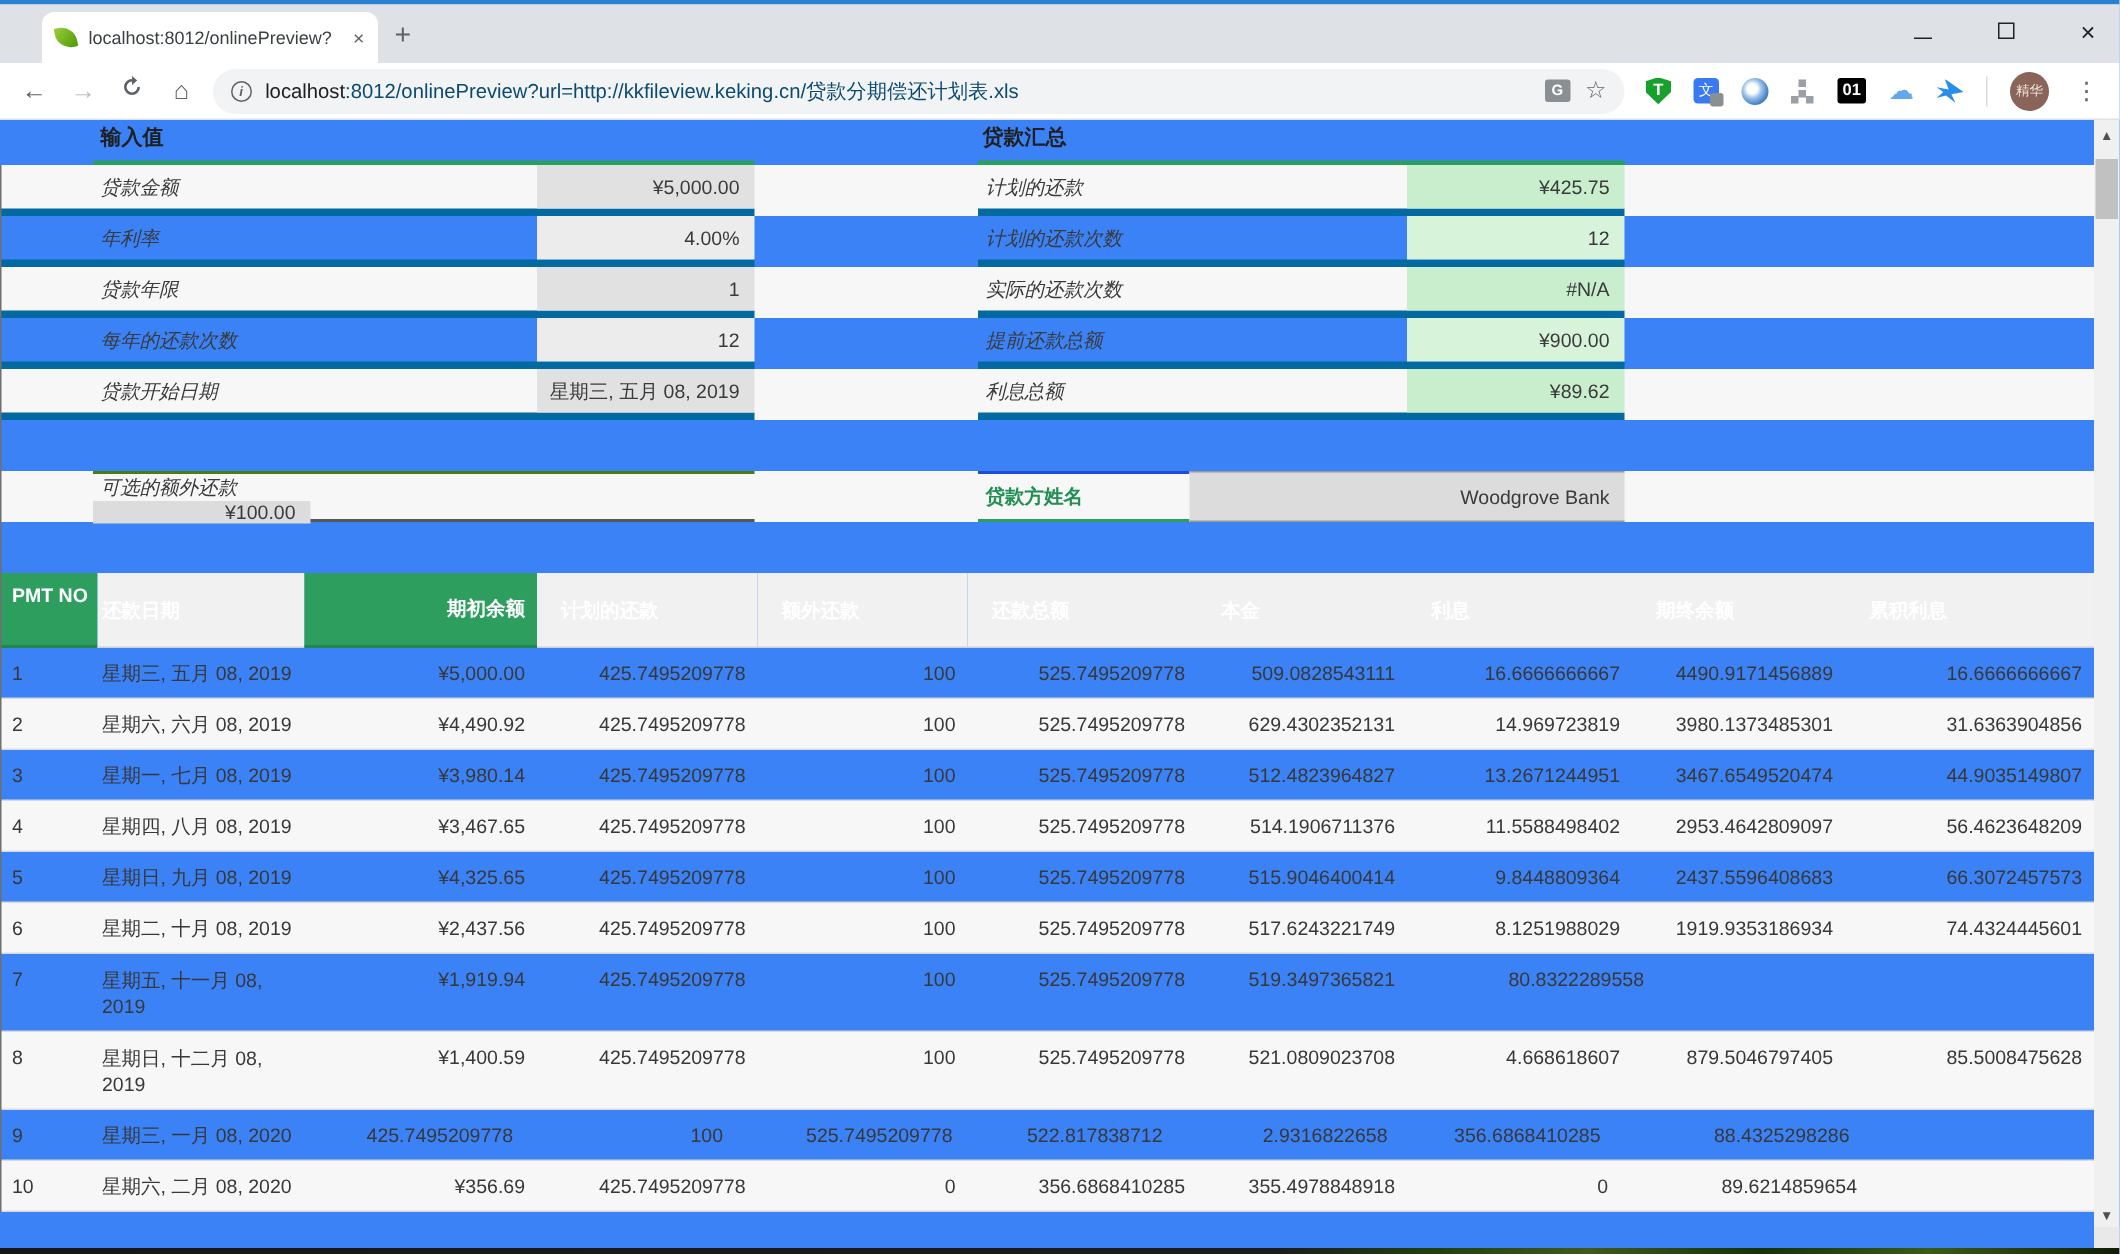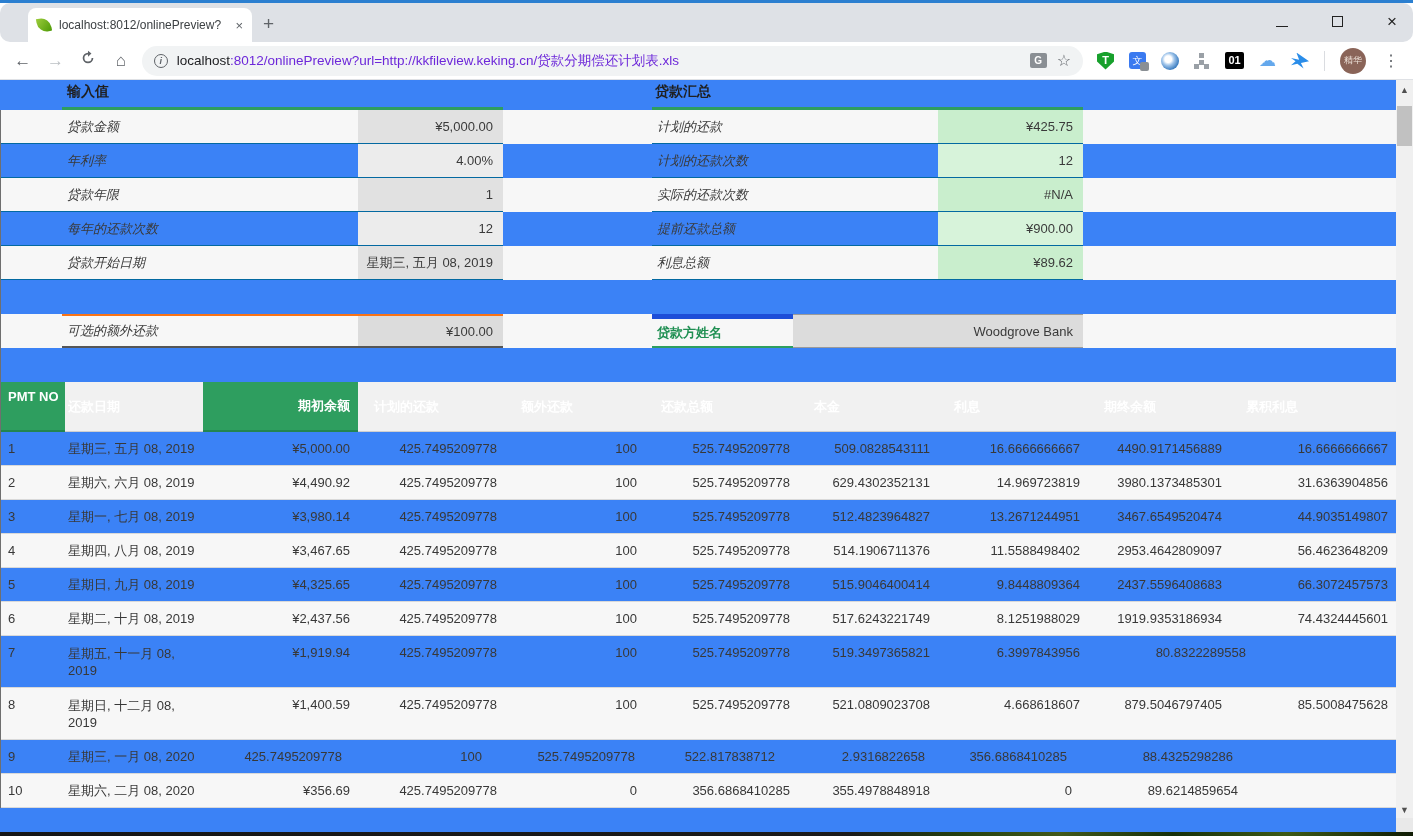--- a/index.html
+++ b/index.html
@@ -1,40 +1,40 @@
 <!DOCTYPE html>
 <html><head>
 <meta charset="utf-8">
 <style>
   * { margin:0; padding:0; box-sizing:border-box; }
   html,body { width:1413px; height:836px; overflow:hidden; font-family:"Liberation Sans", sans-serif; }
   .window { position:relative; width:1413px; height:836px; background:#fff; }
 
   
   .blue-edge { position:absolute; top:0; left:0; width:100%; height:3px; background:#2b7fd0; }
-  .titlebar { position:absolute; top:3px; left:0; width:100%; height:39px; background:#dee1e6;border-radius:10px; }
+  .titlebar { position:absolute; top:3px; left:0; width:100%; height:39px; background:#dee1e6; }
   .tab { position:absolute; left:28px; top:5px; width:224px; height:34px; background:#fff; border-radius:8px 8px 0 0; display:flex; align-items:center; padding:0 9px; }
   .favicon { width:14px; height:14px; flex:none; background:linear-gradient(135deg,#9ccc3c,#4e9a06); border-radius:0 75% 6% 75%; transform:rotate(-10deg); }
   .tab-title { margin-left:8px; flex:1; font-size:12px; color:#3c4043; white-space:nowrap; overflow:hidden; }
   .tab-close { font-size:13px; color:#5f6368; margin-left:4px; cursor:default; }
   .newtab { position:absolute; left:263px; top:10px; font-size:19px; color:#5f6368; line-height:22px; }
   .wincontrols { position:absolute; right:16px; top:3px; height:32px; display:flex; align-items:center; gap:44px; }
   .wc-min { width:12px; height:1px; background:#222; display:inline-block; }
   .wc-max { width:11px; height:11px; border:1px solid #222; display:inline-block; }
   .wc-close { font-size:17px; color:#222; line-height:14px; }
 
   
   .toolbar { position:absolute; top:42px; left:0; width:100%; height:38px; background:#fff; border-bottom:1px solid #dfe1e5; display:flex; align-items:center; }
   .nav-ic { font-size:17px; color:#5f6368; margin-left:13px; width:20px; text-align:center; }
   .nav-ic.disabled { color:#bcc0c4; }
   .omnibox { margin-left:11px; width:956px; height:30px; background:#f1f3f4; border-radius:15px; display:flex; align-items:center; padding:0 12px; }
   .info-ic { width:14px; height:14px; border:1.5px solid #5f6368; border-radius:50%; color:#5f6368; font-size:9px; display:flex; align-items:center; justify-content:center; flex:none; font-style:italic; font-weight:bold; }
   .url { margin-left:9px; flex:1; font-size:13.5px; white-space:nowrap; overflow:hidden; }
   .url .host { color:#202124; }
-  .url .rest { color:#6d28d9; }
+  .url .rest { color:#0c4a6e; }
   .ob-ic { margin-left:10px; flex:none; }
   .gtrans { width:17px; height:15px; background:#8a8f94; border-radius:2px; color:#fff; font-size:10px; font-weight:bold; text-align:center; line-height:15px; }
   .star { font-size:16px; color:#5f6368; line-height:16px; }
   .ext { display:flex; align-items:center; margin-left:14px; gap:15px; }
   .shield { width:17px; height:18px; background:#17a02c; clip-path:polygon(50% 0,100% 15%,100% 55%,50% 100%,0 55%,0 15%); color:#fff; font-size:11px; font-weight:bold; text-align:center; line-height:17px; }
   .btrans { width:17px; height:17px; background:#3a7af0; border-radius:3px; color:#fff; font-size:10px; text-align:center; line-height:17px; position:relative; }
   .btrans::after { content:""; position:absolute; right:-3px; bottom:-2px; width:9px; height:9px; background:#8a8f94; border-radius:2px; }
   .swirl { width:18px; height:18px; border-radius:50%; background:radial-gradient(circle at 40% 40%, #fff 22%, #9fc4ea 40%, #3f7fc1 70%, #7da9d8 100%); }
   .sitemap { width:16px; height:16px; position:relative; }
   .sitemap::before { content:""; position:absolute; left:5px; top:0; width:5px; height:5px; background:#9aa0a6; }
@@ -55,38 +55,38 @@
   .greenbar { position:absolute; top:27px; height:3px; background:#2e9e5f; }
   #gb1 { left:62px; width:441px; }
   #gb2 { left:652px; width:431px; }
   .stripes { position:absolute; top:30px; left:0; width:1396px; }
   .stripe { height:34px; }
   .stripe.g { background:#f7f7f7; }
 
   .mini-table { position:absolute; top:30px; }
   #input-table { left:0; width:503px; }
   #summary-table { left:652px; width:431px; }
-  .mtr { display:flex; height:34px; border-bottom:1px solid #0369a1; font-size:13px; color:#3a3a3a; }
+  .mtr { display:flex; height:34px; border-bottom:5px solid #0369a1; font-size:13px; color:#3a3a3a; }
   .mtr .gut { width:62px; }
   .mtr .lbl { width:296px; font-style:italic; padding-left:5px; display:flex; align-items:center; }
   #summary-table .mtr .lbl { width:286px; }
   .mtr .val { width:145px; text-align:right; padding-right:10px; display:flex; align-items:center; justify-content:flex-end; }
   #input-table .s0 .val { background:#e1e1e1; }
   #input-table .s1 .val { background:#ececec; }
   #summary-table .s0 .val { background:#c9eecd; }
   #summary-table .s1 .val { background:#d7f3da; }
 
   .extra-left { position:absolute; left:0; top:234px; width:503px; height:34px; display:flex; font-size:13px; color:#3a3a3a; }
   .extra-left .gut { width:62px; }
-  .extra-left .wrap { width:441px; display:flex; border-top:2px solid #f97316; border-bottom:2px solid #565656; }
+  .extra-left .wrap { width:441px; display:flex; border-top:2px solid #4d7c0f; border-bottom:2px solid #565656;flex-direction:column; }
   .extra-left .lbl { width:296px; font-style:italic; background:#f7f7f7; padding-left:5px; display:flex; align-items:center; }
   .extra-left .val { width:145px; background:#dcdcdc; display:flex; align-items:center; justify-content:flex-end; padding-right:10px; }
 
   .lender { position:absolute; left:652px; top:234px; width:431px; height:34px; display:flex; font-size:13px; }
-  .lender .lbl { width:141px; border-top:5px solid #1d4ed8; border-bottom:2px solid #2e9e5f; background:#f7f7f7; color:#1f8f52; font-weight:600; padding-left:5px; display:flex; align-items:center; }
+  .lender .lbl { width:141px; border-top:2px solid #1d4ed8; border-bottom:2px solid #2e9e5f; background:#f7f7f7; color:#1f8f52; font-weight:600; padding-left:5px; display:flex; align-items:center; }
   .lender .val { width:290px; border-top:1px solid #9a9a9a; border-bottom:1px solid #9a9a9a; background:#dcdcdc; color:#3a3a3a; display:flex; align-items:center; justify-content:flex-end; padding-right:10px; }
 
   .sched { position:absolute; left:0; top:302px; width:1396px; }
   .shead { display:flex; height:50px; font-size:13px; font-weight:bold; color:#fff; }
   .shead .hc { background:#f1f1f1; border-bottom:1px solid #cfcfcf; display:flex; align-items:center; padding-left:16px; }
   .shead .hc.green { background:#2e9e5f; border-bottom:2px solid #23854f; }
   .c1 { width:65px; } .c2 { width:138px; } .c3 { width:155px; } .c4 { width:147px; } .c5 { width:140px; }
   .c6 { width:153px; } .c7 { width:140px; } .c8 { width:150px; } .c9 { width:142px; } .c10 { width:166px; }
   .shead .c1 { padding:6px 4px 0 8px; align-items:flex-start; line-height:17px; }
   .shead .c2 { padding-left:3px; }
@@ -333,21 +333,20 @@
     <div class="cell c10">74.4324445601</div>
   </div>
             <div class="srow tall">
     <div class="cell c1">7</div>
     <div class="cell c2">星期五, 十一月 08, 2019</div>
     <div class="cell c3">¥1,919.94</div>
     <div class="cell c4">425.7495209778</div>
     <div class="cell c5">100</div>
     <div class="cell c6">525.7495209778</div>
     <div class="cell c7">519.3497365821</div>
-    <div class="cell c8">6.3997843956</div>
     <div class="cell c10">80.8322289558</div>
   </div>
             <div class="srow g tall">
     <div class="cell c1">8</div>
     <div class="cell c2">星期日, 十二月 08, 2019</div>
     <div class="cell c3">¥1,400.59</div>
     <div class="cell c4">425.7495209778</div>
     <div class="cell c5">100</div>
     <div class="cell c6">525.7495209778</div>
     <div class="cell c7">521.0809023708</div>

